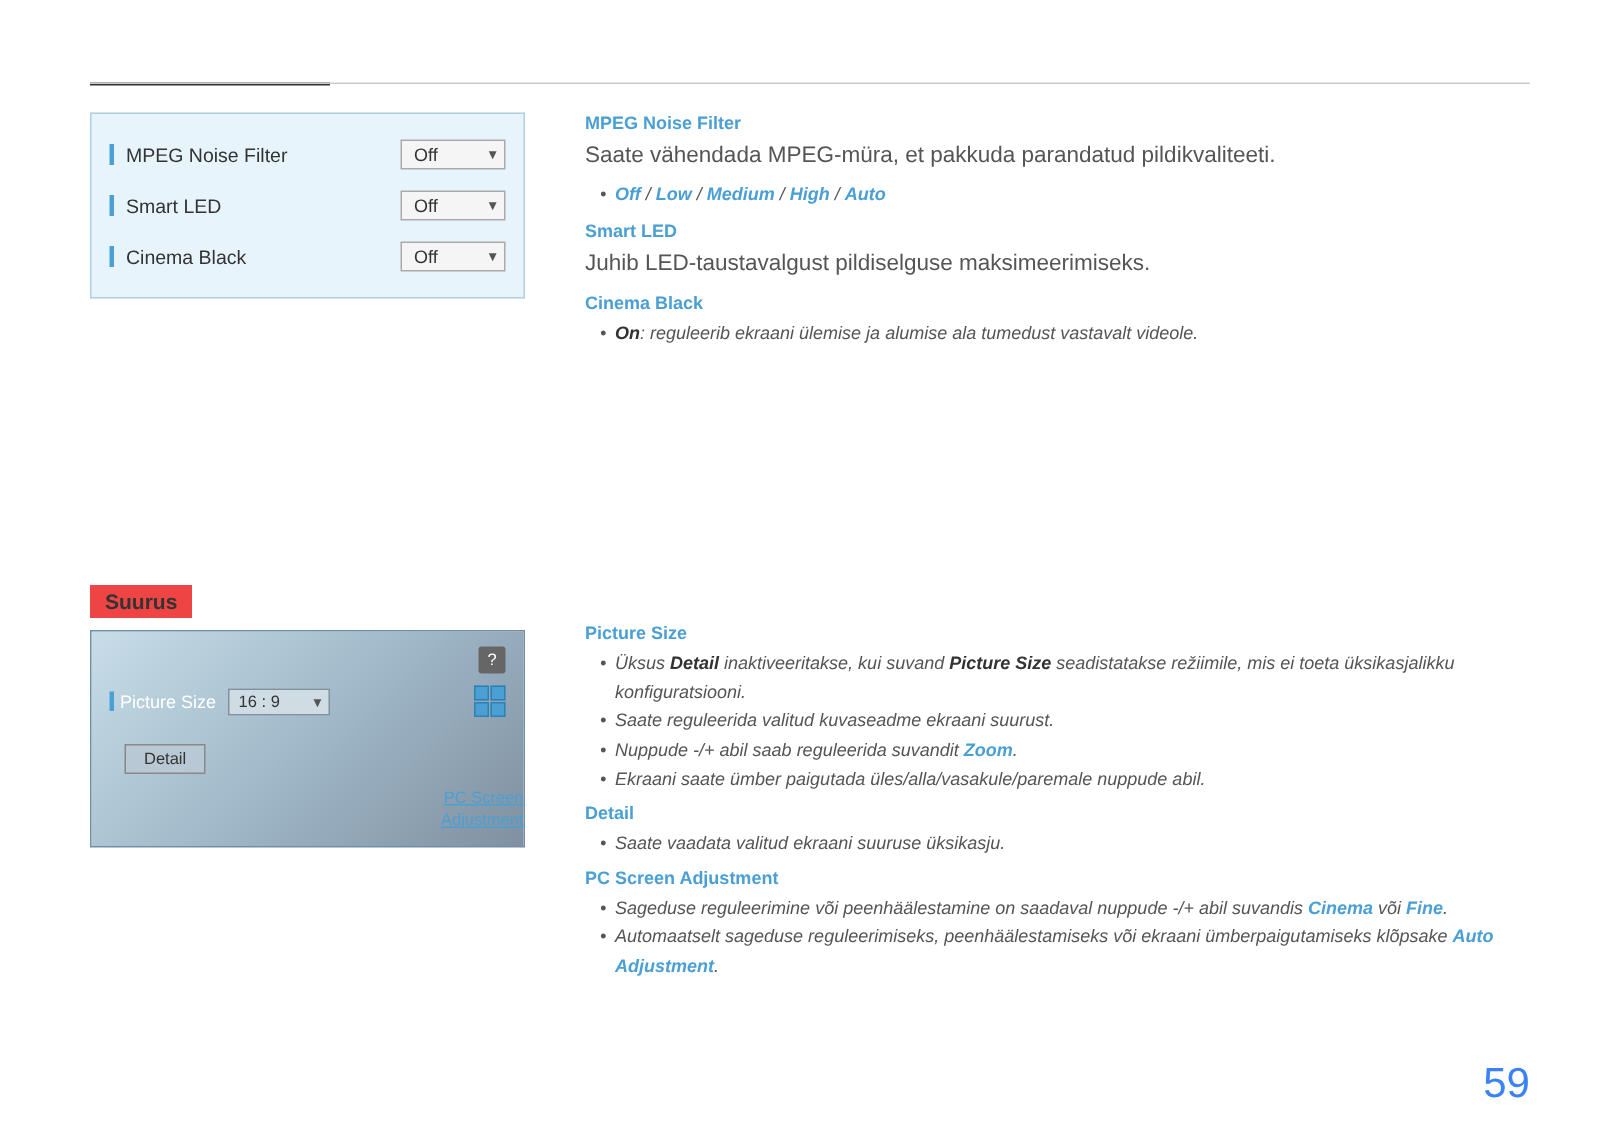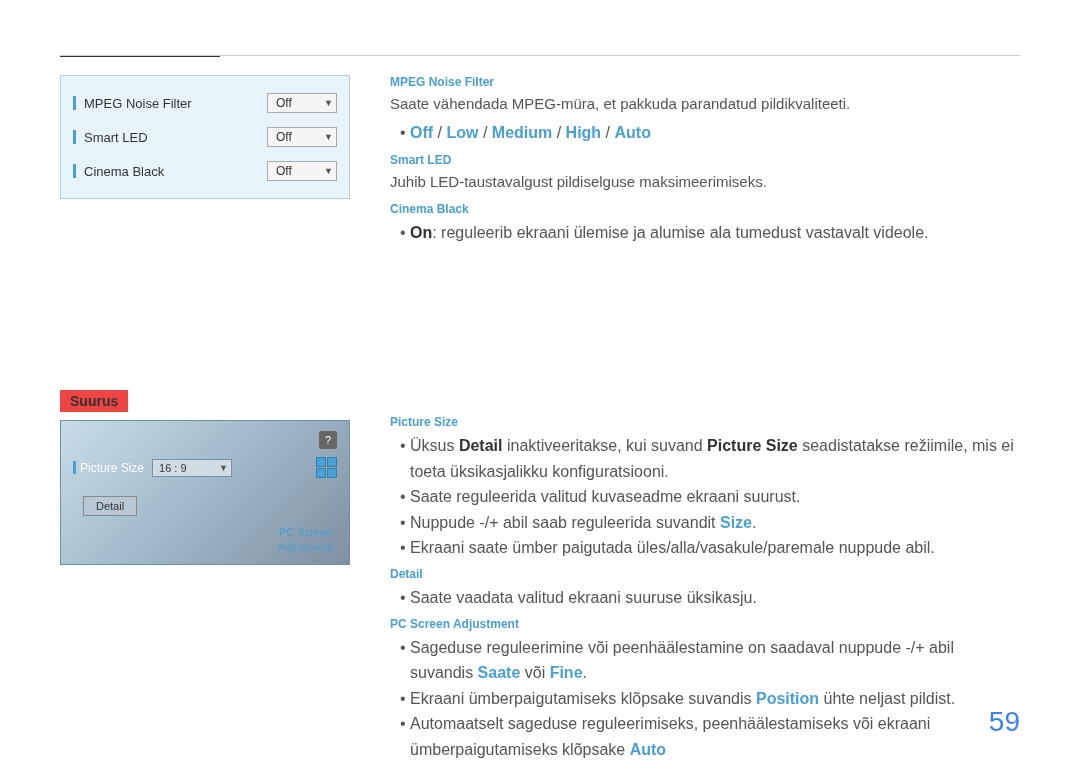--- a/index.html
+++ b/index.html
@@ -139,25 +139,26 @@
       margin-bottom: 4px;
     }
 
     .bullet-list {
       list-style: none;
       padding-left: 10px;
       margin-bottom: 4px;
     }
 
     .bullet-list li {
-      font-size: 16px;
+      font-size: 12px;
       color: #555;
       line-height: 1.6;
       padding-left: 10px;
       position: relative;
+      font-style: italic;
     }
 
     .bullet-list li::before {
       content: '•';
       position: absolute;
       left: 0;
       color: #555;
     }
 
     .highlight-blue {
@@ -241,42 +242,43 @@
     }
 
     .picture-select-wrapper select {
       background: #d0dce4;
       border: 1px solid #8090a0;
       padding: 2px 22px 2px 6px;
       font-size: 11px;
       color: #333;
       appearance: none;
       cursor: pointer;
-      width: 80px;
+      width: 68px;
     }
 
     .detail-btn {
       background: #b8c8d4;
       border: 1px solid #888;
       padding: 3px 12px;
       font-size: 11px;
       color: #333;
       cursor: pointer;
       margin-top: 10px;
       margin-left: 10px;
     }
 
     .pc-screen-text {
       position: absolute;
       bottom: 10px;
-      right: 16px;
+      right: 0;
       font-size: 11px;
       color: #4a9fd4;
-      text-align: center;
+      text-align: right;
       line-height: 1.3;
+      text-decoration: underline;
     }
 
     
     .bottom-content {
       position: absolute;
       top: 415px;
       left: 390px;
       right: 60px;
     }
 
@@ -405,37 +407,36 @@
     </div>
   </div>
 
   <div class="bottom-content">
 
     <div>
       <div class="section-title">Picture Size</div>
       <ul class="bullet-list">
         <li>Üksus <span class="highlight-bold">Detail</span> inaktiveeritakse, kui suvand <span class="highlight-bold">Picture Size</span> seadistatakse režiimile, mis ei toeta üksikasjalikku konfiguratsiooni.</li>
         <li>Saate reguleerida valitud kuvaseadme ekraani suurust.</li>
-        <li>Nuppude -/+ abil saab reguleerida suvandit <span class="highlight-blue">Size</span>.</li>
+        <li>Nuppude -/+ abil saab reguleerida suvandit <span class="highlight-blue">Zoom</span>.</li>
         <li>Ekraani saate ümber paigutada üles/alla/vasakule/paremale nuppude abil.</li>
       </ul>
     </div>
 
     <div style="margin-top:6px;">
       <div class="section-title">Detail</div>
       <ul class="bullet-list">
         <li>Saate vaadata valitud ekraani suuruse üksikasju.</li>
       </ul>
     </div>
 
     <div style="margin-top:6px;">
       <div class="section-title">PC Screen Adjustment</div>
       <ul class="bullet-list">
-        <li>Sageduse reguleerimine või peenhäälestamine on saadaval nuppude -/+ abil suvandis <span class="highlight-blue">Saate</span> või <span class="highlight-blue">Fine</span>.</li>
-        <li>Ekraani ümberpaigutamiseks klõpsake suvandis <span class="highlight-blue">Position</span> ühte neljast pildist.</li>
+        <li>Sageduse reguleerimine või peenhäälestamine on saadaval nuppude -/+ abil suvandis <span class="highlight-blue">Cinema</span> või <span class="highlight-blue">Fine</span>.</li>
         <li>Automaatselt sageduse reguleerimiseks, peenhäälestamiseks või ekraani ümberpaigutamiseks klõpsake <span class="highlight-blue">Auto<br>Adjustment</span>.</li>
       </ul>
     </div>
 
   </div>
 
   <div class="page-number">59</div>
 
 </div>
 

